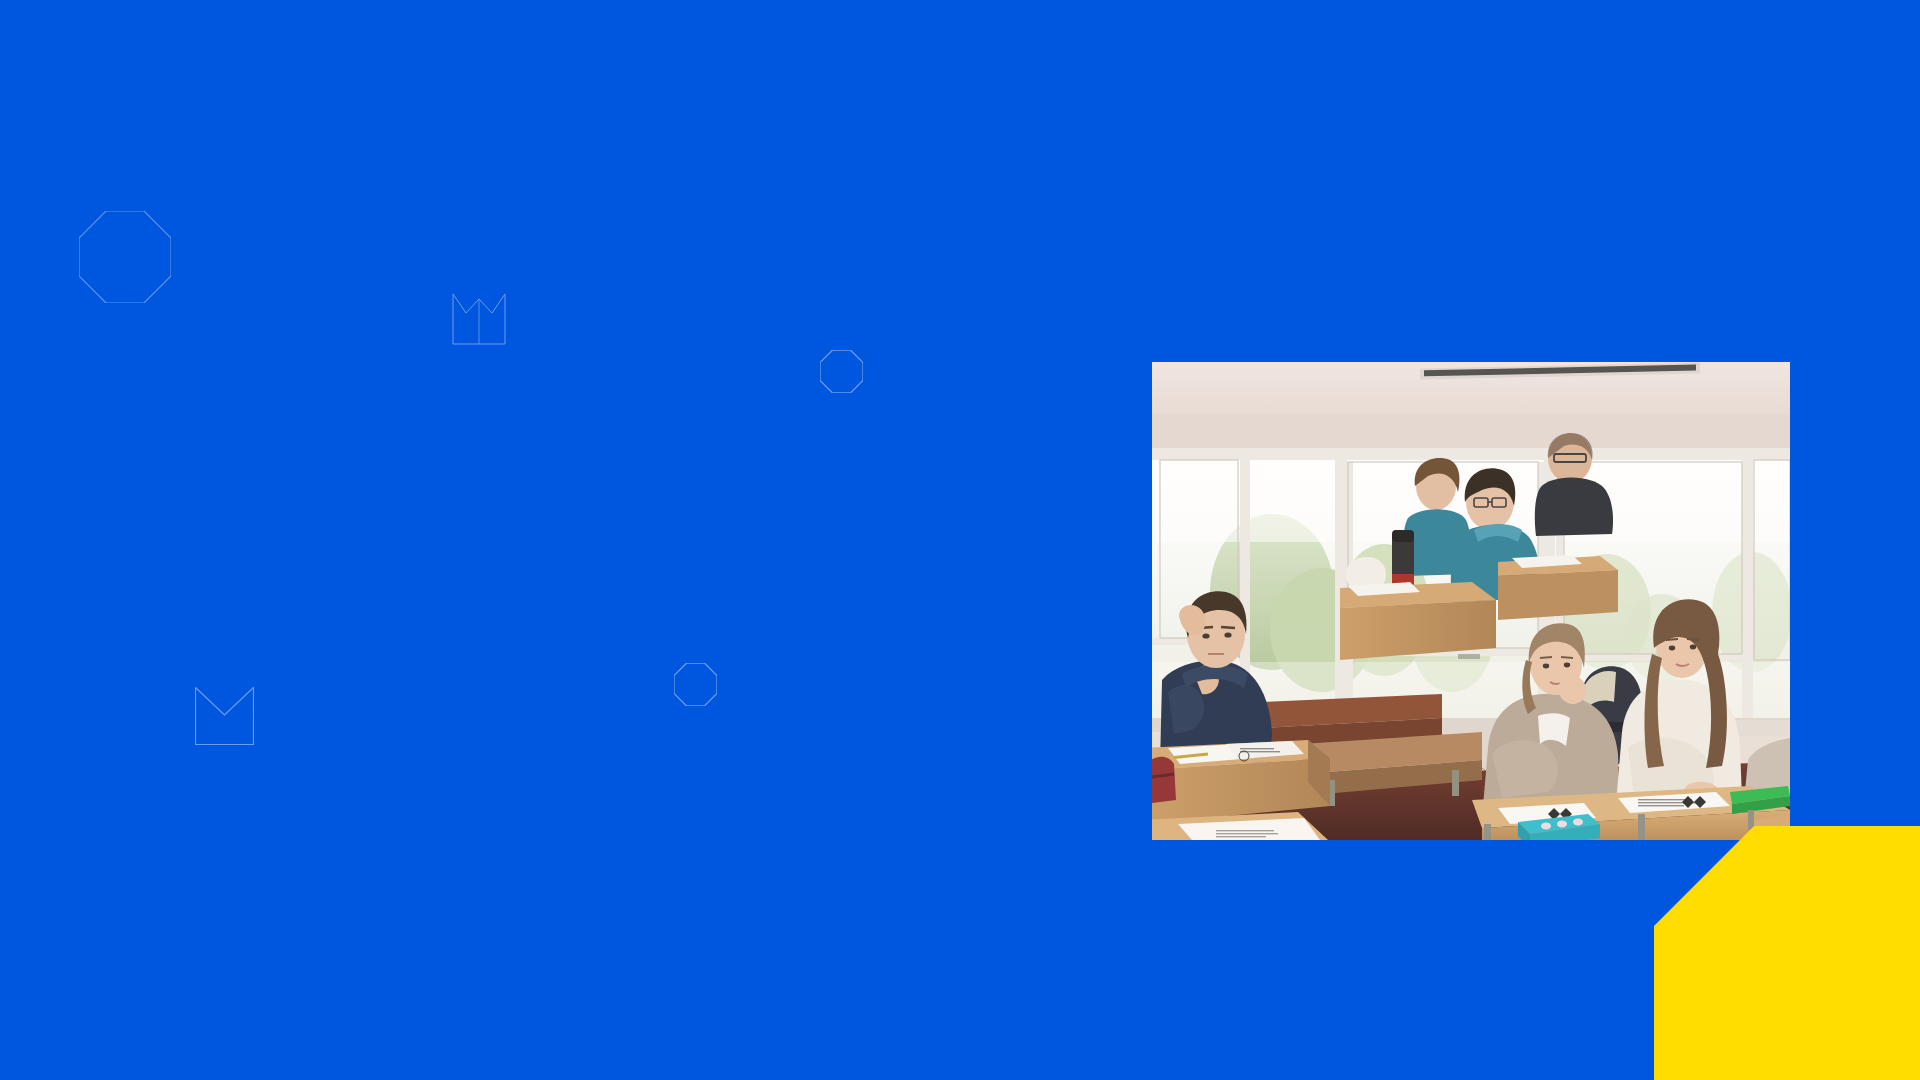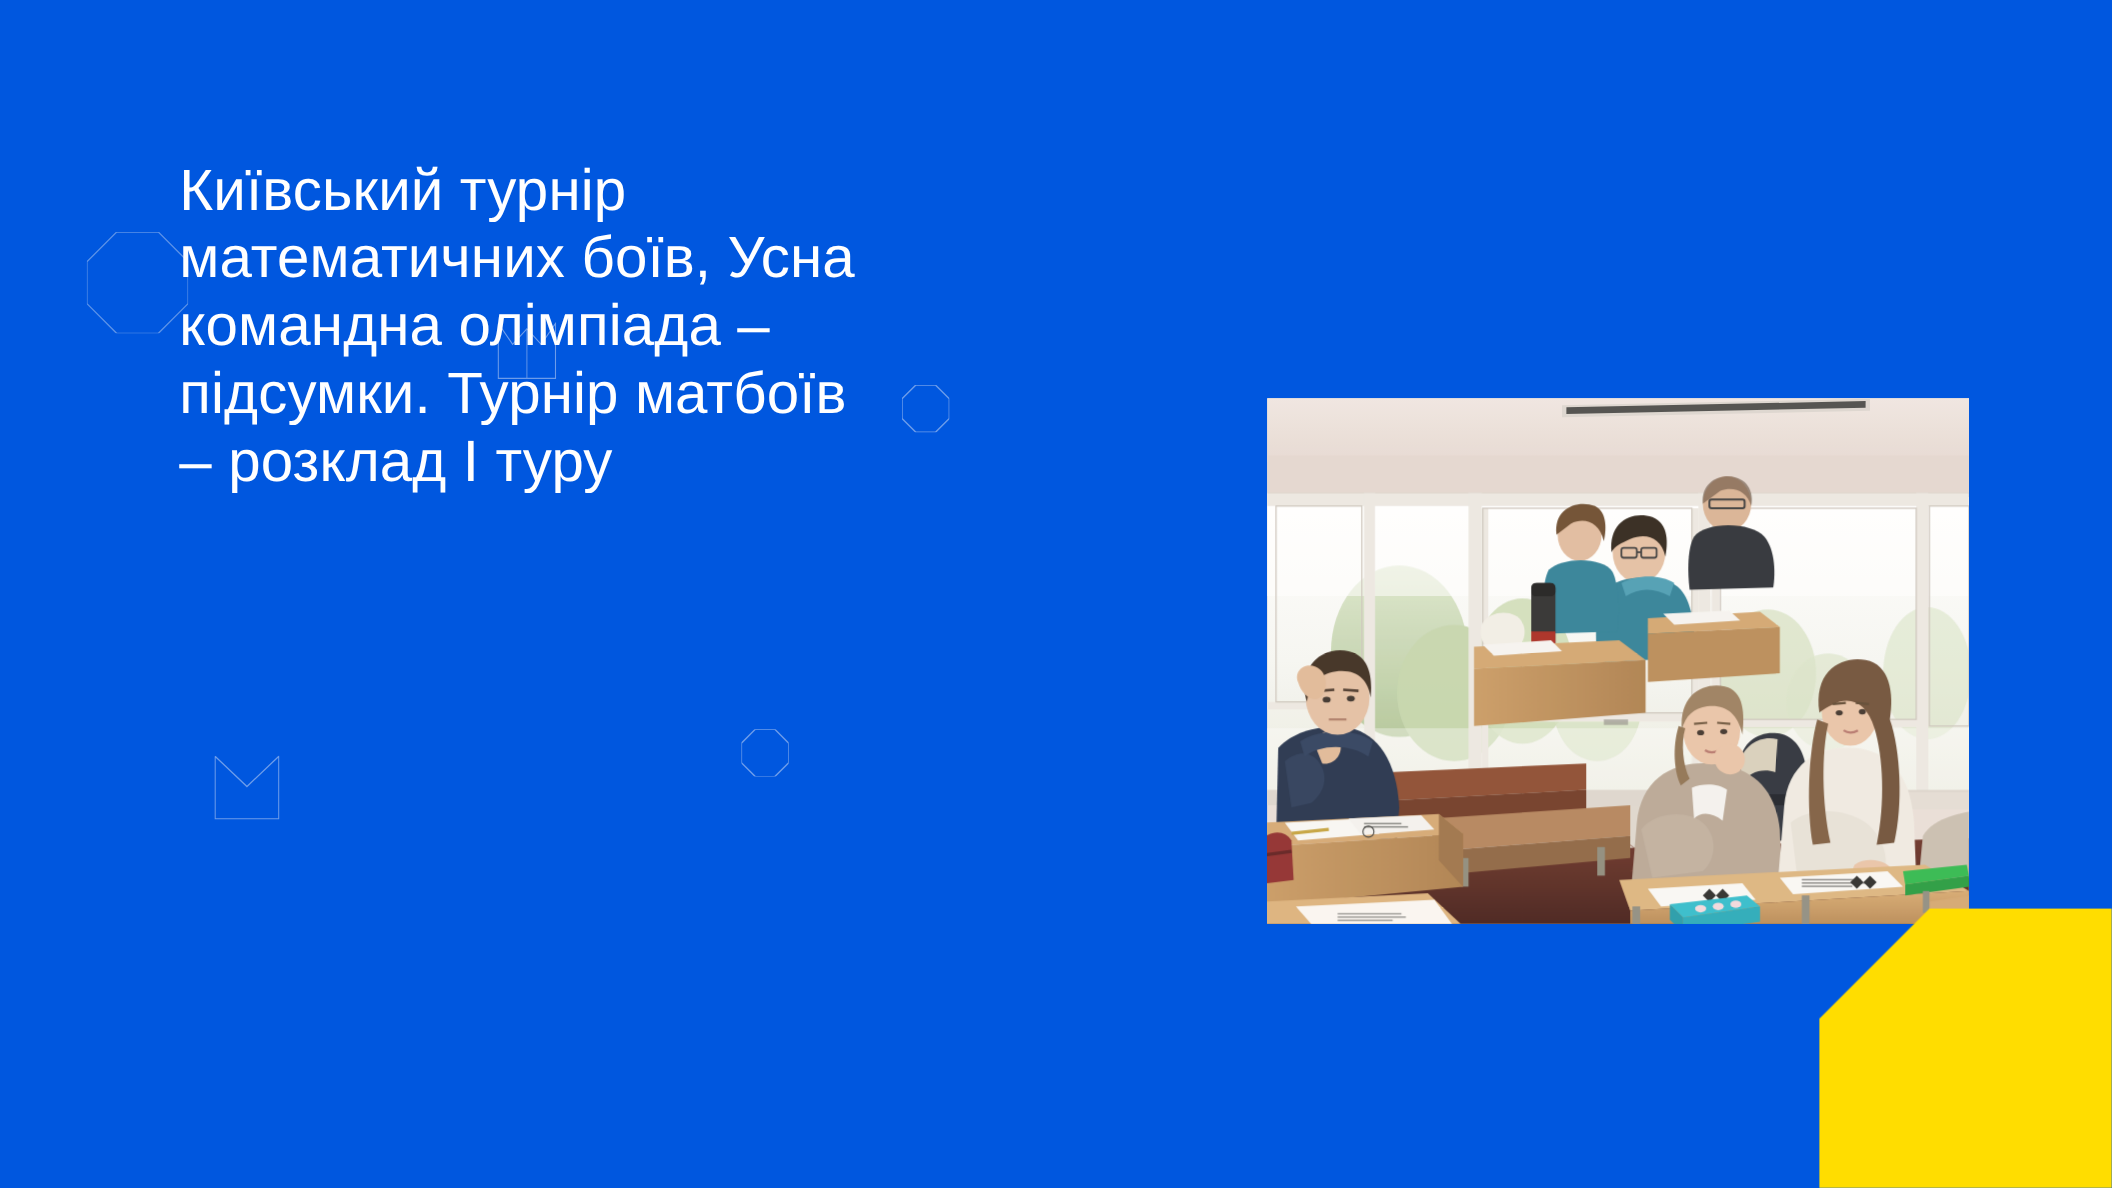--- a/index.html
+++ b/index.html
@@ -98,23 +98,20 @@
       <polygon points="12.6,0 30.4,0 43,12.6 43,30.4 30.4,43 12.6,43 0,30.4 0,12.6" fill="none" stroke="#6C9CEA" stroke-width="1.3"></polygon>
     </svg>
   </div>
 
   <div class="deco" style="left:195px; top:687px;">
     <svg width="59" height="58" viewBox="0 0 59 58">
       <polyline points="0.5,0.5 0.5,57.5 58.5,57.5 58.5,0.5 29.5,28 0.5,0.5" fill="none" stroke="#6C9CEA" stroke-width="1.2"></polyline>
     </svg>
   </div>
 
-  <div class="title-block">
-    <h1 class="title-text" style="color: rgb(255, 255, 255);">Київський турнір математичних боїв, Усна командна олімпіада – підсумки. Турнір матбоїв – розклад I туру</h1>
-  </div>
 
   <div class="photo-frame">
     <svg width="638" height="478" viewBox="0 0 638 478" preserveAspectRatio="none" aria-hidden="true">
       <defs>
         <linearGradient id="glassG" x1="0" y1="0" x2="0" y2="1">
           <stop offset="0%" stop-color="#ffffff"></stop>
           <stop offset="55%" stop-color="#f6f7f3"></stop>
           <stop offset="100%" stop-color="#e9eade"></stop>
         </linearGradient>
         <linearGradient id="ceilG" x1="0" y1="0" x2="0" y2="1">

